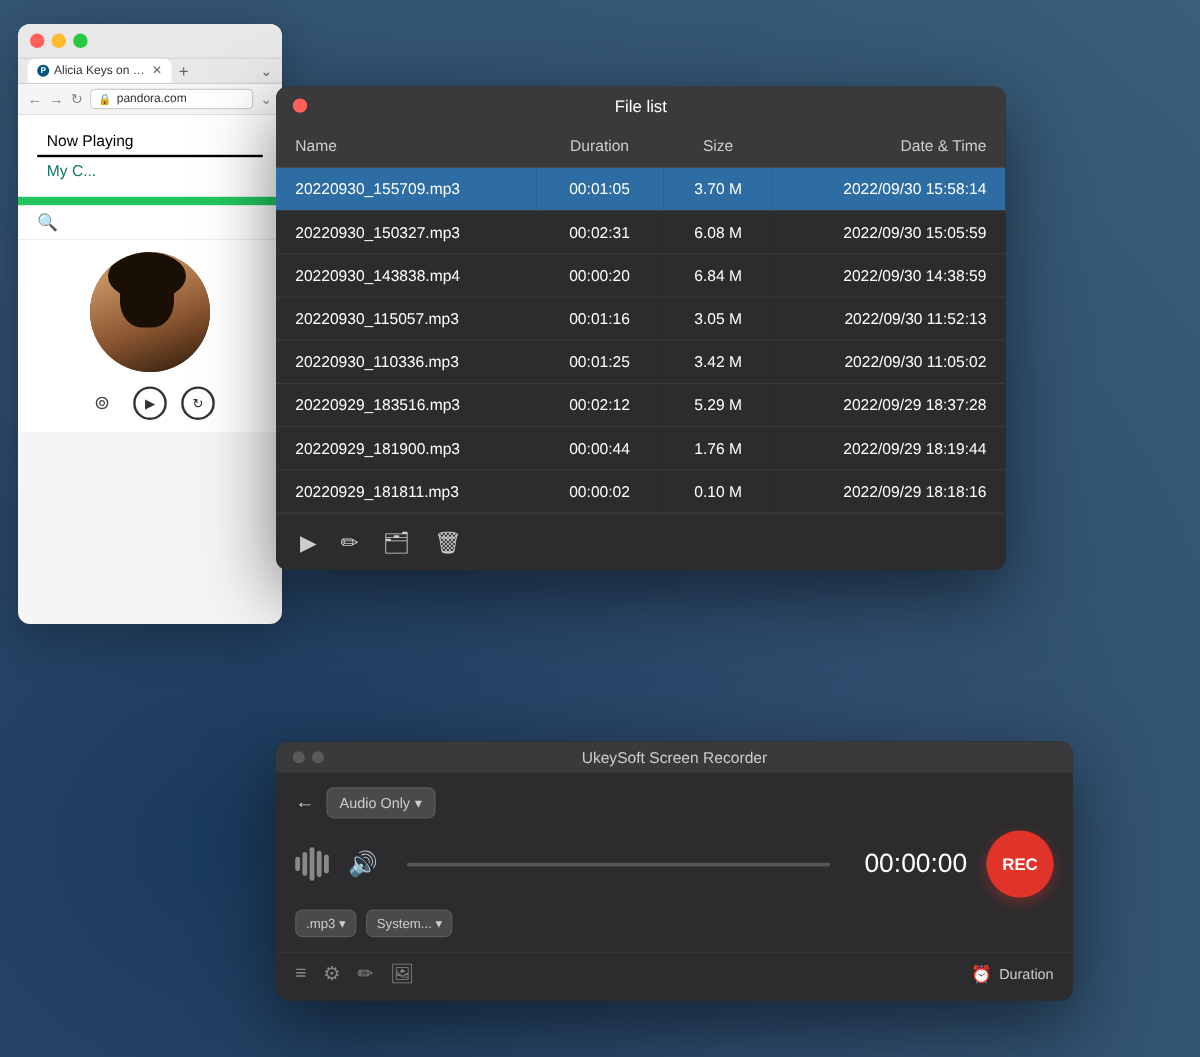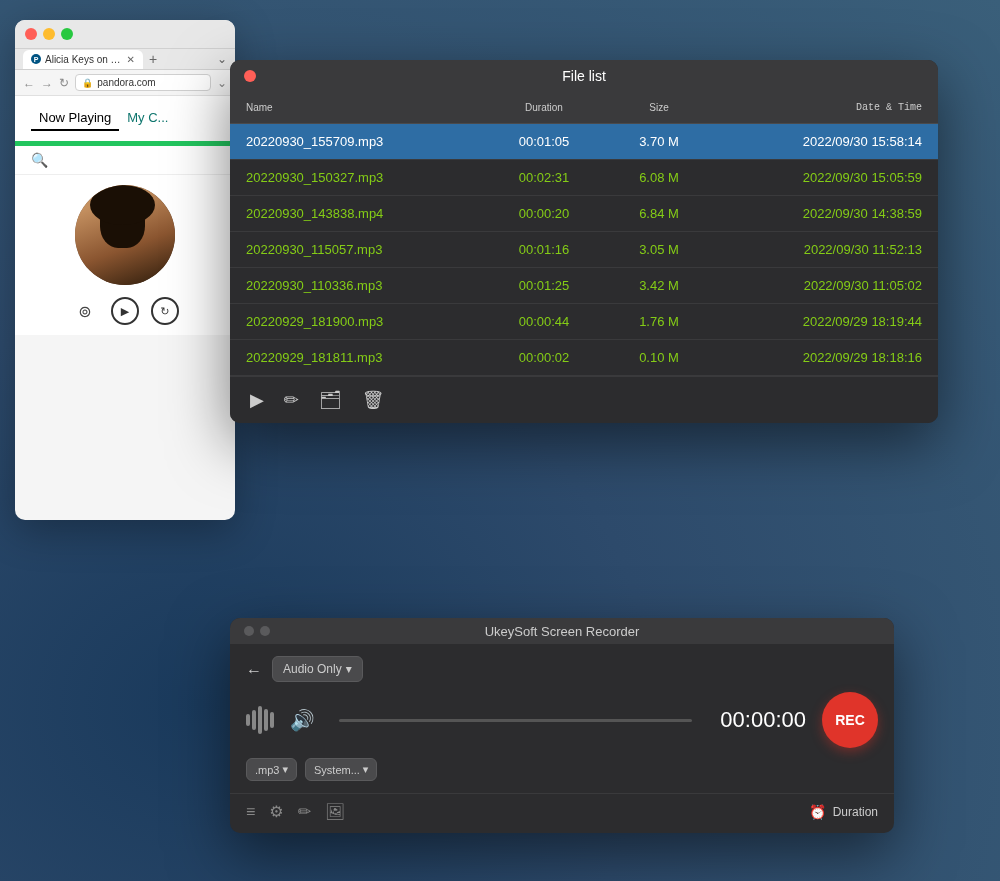--- a/index.html
+++ b/index.html
@@ -98,21 +98,22 @@
 
     
     .browser-content {
       background: #fff;
       padding: 0;
     }
     .pandora-nav {
       display: flex;
       gap: 0;
       padding: 10px 16px;
-      border-bottom: 5px solid #22c55e;
+      border-bottom: 7px solid #22c55e;
+      flex-direction: column;
     }
     .pandora-nav-item {
       font-size: 13px;
       color: #0f766e;
       padding: 4px 8px;
       cursor: pointer;
     }
     .pandora-nav-item.active { color: #000; font-weight: 500; border-bottom: 2px solid #000; }
     .pandora-search {
       padding: 6px 16px;
@@ -182,23 +183,23 @@
     }
     .pandora-logo-small {
       width: 28px; height: 28px;
       display: flex; align-items: center; justify-content: center;
       font-size: 16px; color: #444;
     }
 
     
     .file-list-dialog {
       position: absolute;
-      top: 60px;
+      top: 72px;
       left: 230px;
-      width: 708px;
+      width: 608px;
       background: #2c2c2e;
       border-radius: 10px;
       box-shadow: 0 20px 60px rgba(0,0,0,0.5);
       overflow: hidden;
     }
     .dialog-titlebar {
       background: #3a3a3c;
       display: flex;
       align-items: center;
       padding: 10px 14px;
@@ -218,48 +219,47 @@
       color: #fff;
       font-weight: 500;
     }
     .file-table {
       width: 100%;
       border-collapse: collapse;
     }
     .file-table thead tr th {
       background: #3a3a3c;
       color: #ccc;
-      font-size: 10px;
+      font-size: 13px;
       font-weight: 400;
       padding: 10px 16px;
       text-align: left;
       border-bottom: 1px solid #4a4a4c;
     }
     .file-table thead tr th:nth-child(2),
     .file-table thead tr th:nth-child(3) {
       text-align: center;
     }
     .file-table thead tr th:nth-child(4) {
       text-align: right;
-      font-family: Liberation Mono, monospace;
     }
     .file-table tbody tr {
       border-bottom: 1px solid #3a3a3c;
     }
     .file-table tbody tr:nth-child(1) {
       background: #2e6da4;
       margin-left: 32px;
     }
     .file-table tbody tr:not(:nth-child(1)) {
       background: #2c2c2e;
     }
     .file-table tbody tr td {
       padding: 10px 16px;
       font-size: 13px;
-      color: #84cc16;
+      color: #ffffff;
     }
     .file-table tbody tr:nth-child(1) td {
       color: #fff;
     }
     .file-table tbody tr td:nth-child(2),
     .file-table tbody tr td:nth-child(3) {
       text-align: center;
     }
     .file-table tbody tr td:nth-child(4) {
       text-align: right;
@@ -520,20 +520,26 @@
           <td>3.05 M</td>
           <td>2022/09/30 11:52:13</td>
         </tr>
         <tr>
           <td>20220930_110336.mp3</td>
           <td>00:01:25</td>
           <td>3.42 M</td>
           <td>2022/09/30 11:05:02</td>
         </tr>
         <tr>
+          <td>20220929_183516.mp3</td>
+          <td>00:02:12</td>
+          <td>5.29 M</td>
+          <td>2022/09/29 18:37:28</td>
+        </tr>
+        <tr>
           <td>20220929_181900.mp3</td>
           <td>00:00:44</td>
           <td>1.76 M</td>
           <td>2022/09/29 18:19:44</td>
         </tr>
         <tr>
           <td>20220929_181811.mp3</td>
           <td>00:00:02</td>
           <td>0.10 M</td>
           <td>2022/09/29 18:18:16</td>

